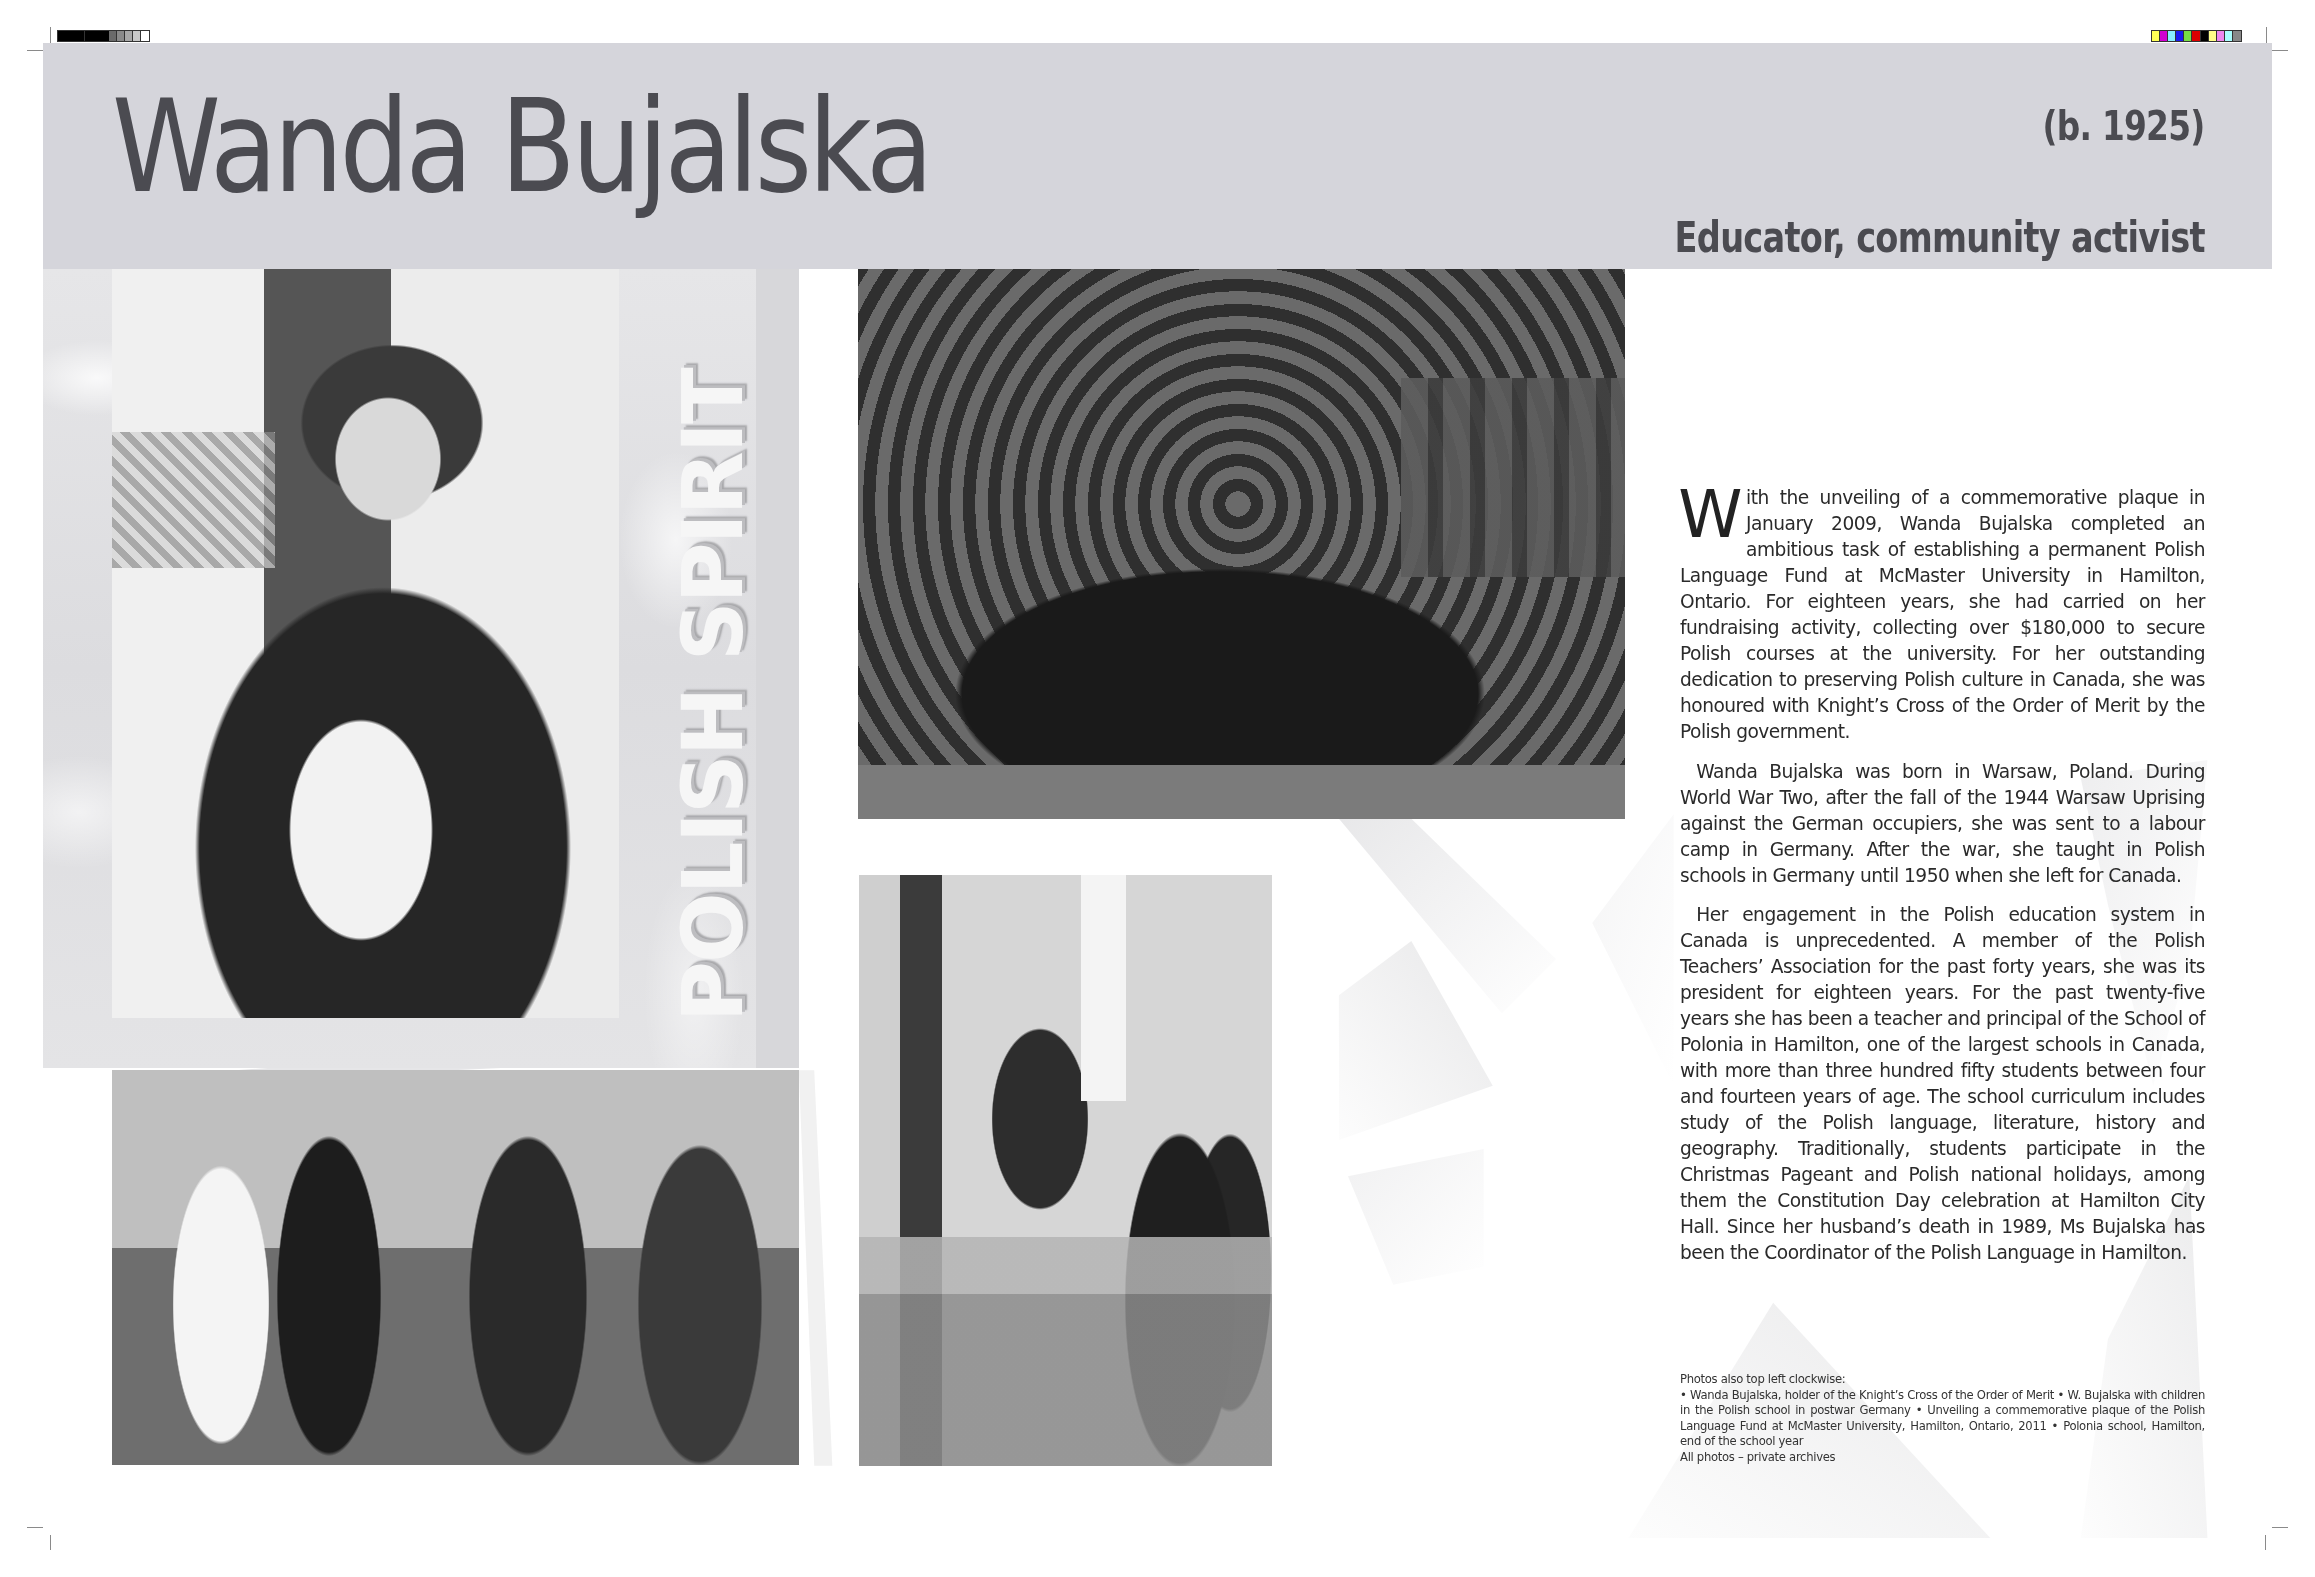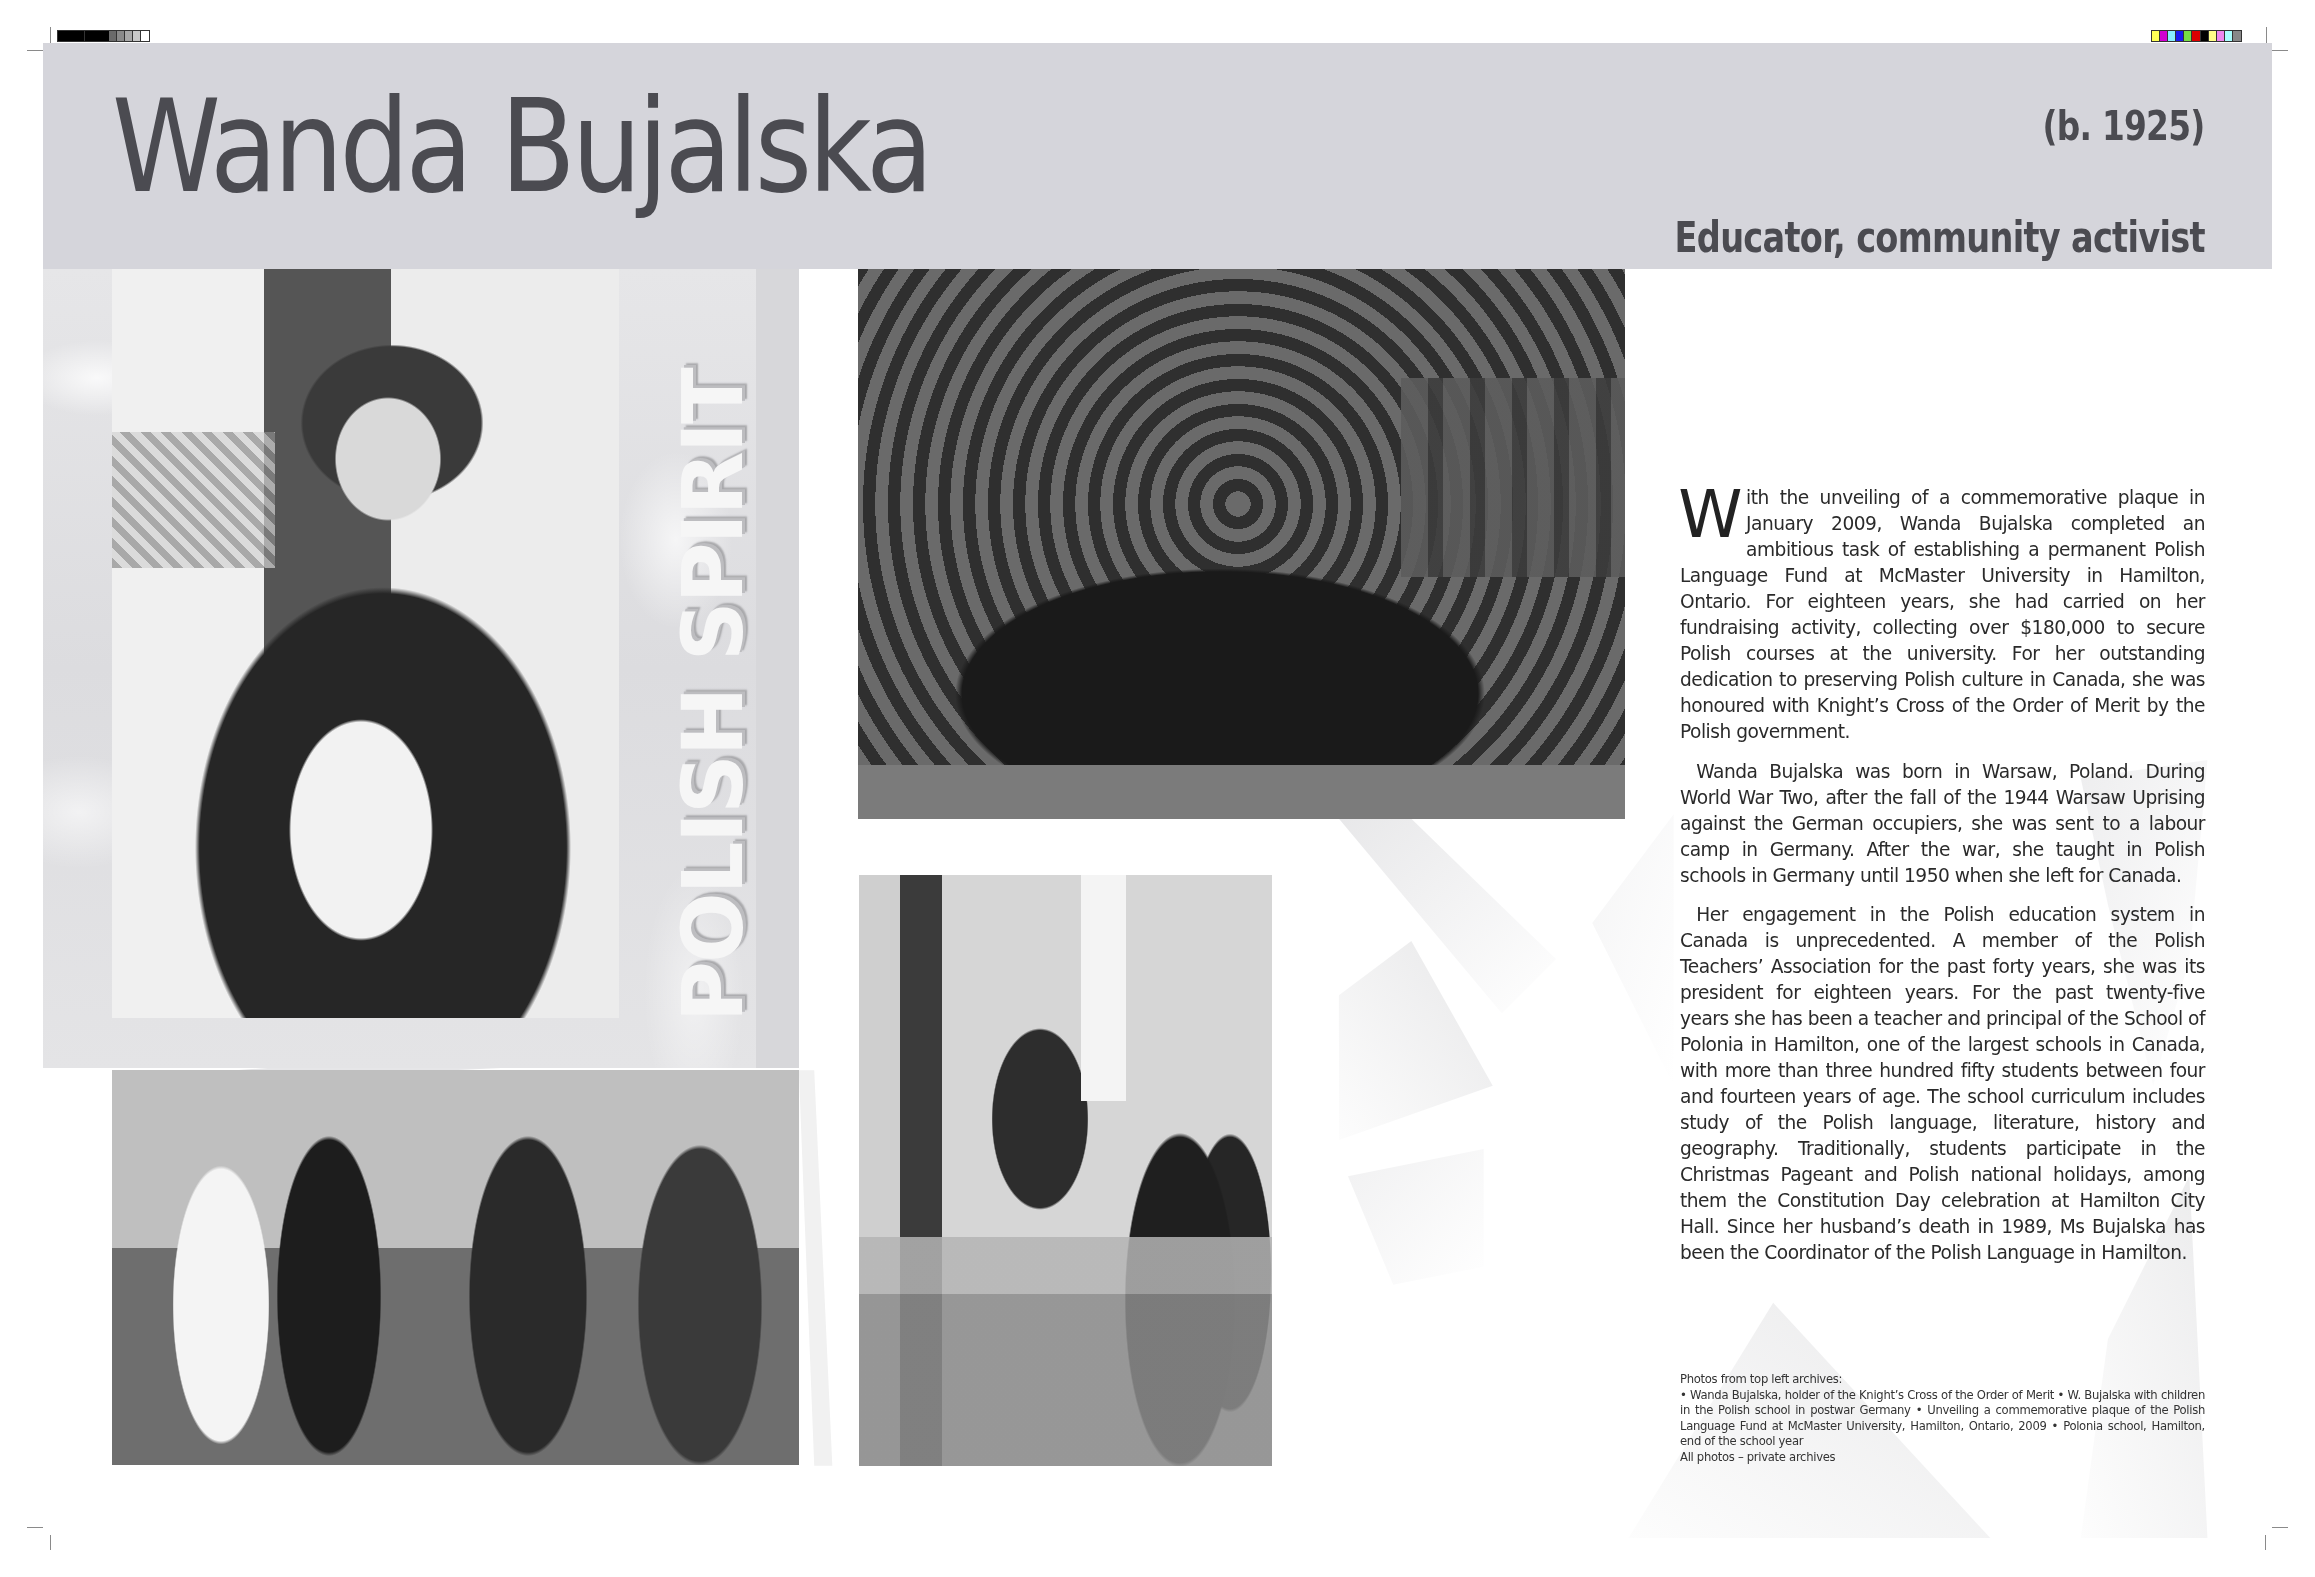--- a/index.html
+++ b/index.html
@@ -159,17 +159,17 @@
 
 <div class="article">
   <p class="first">
     <span class="dropcap">W</span><span class="inner">ith the unveiling of a commemorative plaque in January 2009, Wanda Bujalska completed an ambitious task of establishing a permanent Polish Language Fund at McMaster University in Hamilton, Ontario. For eighteen years, she had carried on her fundraising activity, collecting over $180,000 to secure Polish courses at the university. For her outstanding dedication to preserving Polish culture in Canada, she was honoured with Knight’s Cross of the Order of Merit by the Polish government.</span>
   </p>
   <p><span class="inner">Wanda Bujalska was born in Warsaw, Poland. During World War Two, after the fall of the 1944 Warsaw Uprising against the German occupiers, she was sent to a labour camp in Germany. After the war, she taught in Polish schools in Germany until 1950 when she left for Canada.</span></p>
   <p><span class="inner">Her engagement in the Polish education system in Canada is unprecedented. A member of the Polish Teachers’ Association for the past forty years, she was its president for eighteen years. For the past twenty-five years she has been a teacher and principal of the School of Polonia in Hamilton, one of the largest schools in Canada, with more than three hundred fifty students between four and fourteen years of age. The school curriculum includes study of the Polish language, literature, history and geography. Traditionally, students participate in the Christmas Pageant and Polish national holidays, among them the Constitution Day celebration at Hamilton City Hall. Since her husband’s death in 1989, Ms Bujalska has been the Coordinator of the Polish Language in Hamilton.</span></p>
 </div>
 
 <div class="captions">
-  <div>Photos from top left archives:</div>
-  <div>• Wanda Bujalska, holder of the Knight’s Cross of the Order of Merit • W. Bujalska with children in the Polish school in postwar Germany • Unveiling a commemorative plaque of the Polish Language Fund at McMaster University, Hamilton, Ontario, 2009 • Polonia school, Hamilton, end of the school year</div>
+  <div>Photos also top left clockwise:</div>
+  <div>• Wanda Bujalska, holder of the Knight’s Cross of the Order of Merit • W. Bujalska with children in the Polish school in postwar Germany • Unveiling a commemorative plaque of the Polish Language Fund at McMaster University, Hamilton, Ontario, 2011 • Polonia school, Hamilton, end of the school year</div>
   <div>All photos – private archives</div>
 </div>
 
 
 </body></html>

